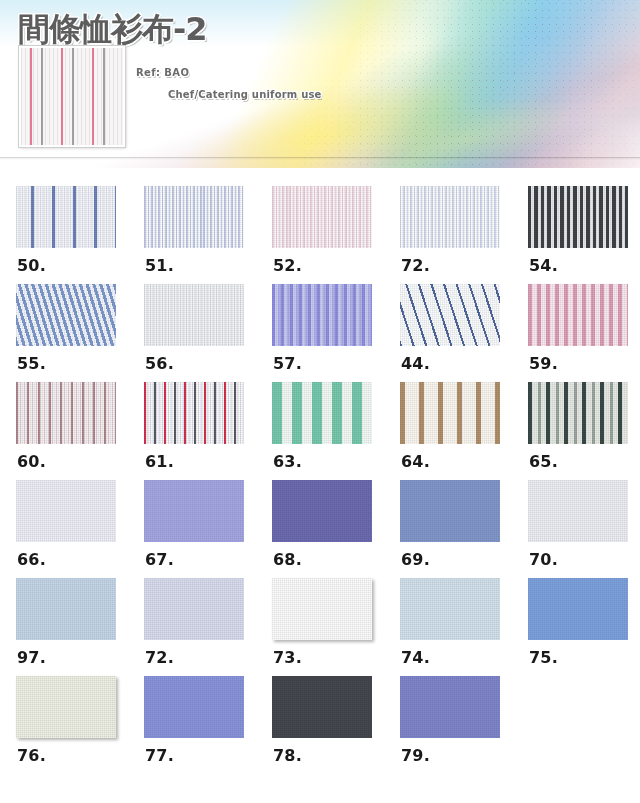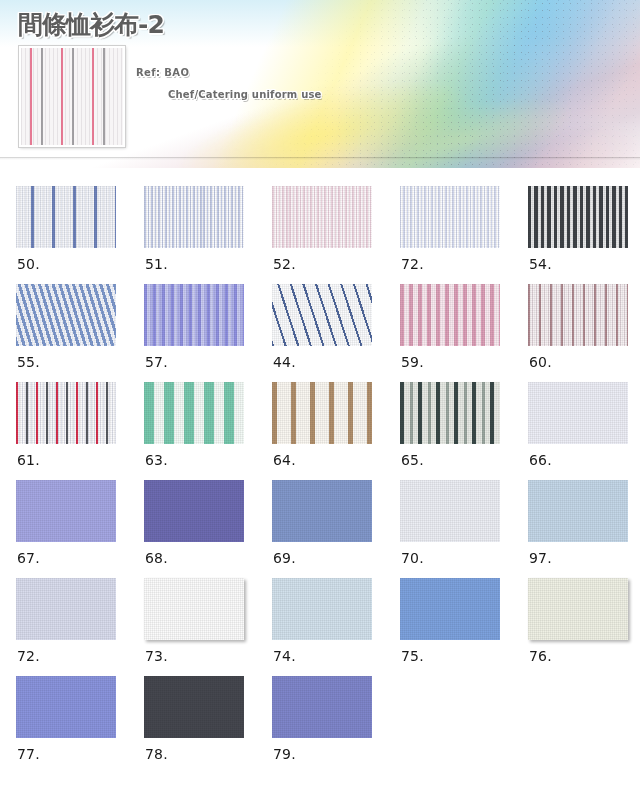--- a/index.html
+++ b/index.html
@@ -90,21 +90,21 @@
     height: 3px;
     background: linear-gradient(to bottom,
       rgba(0,0,0,0.22) 0%, rgba(0,0,0,0.05) 45%, rgba(255,255,255,0) 100%);
   }
 
   
   .banner-title {
     position: absolute;
     left: 18px; top: 8px;
     font-family: "DejaVu Sans", sans-serif;
-    font-size: 25px;
+    font-size: 32px;
     font-weight: bold;
     letter-spacing: -1px;
     color: #5d5d5d;
     text-shadow:
        1.5px 0 0 #fff, -1.5px 0 0 #fff, 0 1.5px 0 #fff, 0 -1.5px 0 #fff,
        1.2px 1.2px 0 #fff, -1.2px 1.2px 0 #fff, 1.2px -1.2px 0 #fff, -1.2px -1.2px 0 #fff,
        2px 2px 1px rgba(0,0,0,0.28);
     white-space: nowrap;
   }
 
@@ -171,22 +171,22 @@
     height: 62px;
     background-color: #ffffff;
     position: relative;
   }
   .sw.shadowed { box-shadow: 2px 2px 3px rgba(0,0,0,0.30); }
   .label {
     position: absolute;
     left: 1px;
     top: 70px;
     font-family: "DejaVu Sans", sans-serif;
-    font-size: 14px;
-    font-weight: normal;
+    font-size: 16px;
+    font-weight: bold;
     color: #1a1a1a;
     letter-spacing: 0.2px;
   }
 
   
   .weave::after {
     content: "";
     position: absolute; inset: 0;
     background-image:
       repeating-linear-gradient(to right, rgba(0,0,0,0.05) 0 1px, rgba(255,255,255,0) 1px 2px),
@@ -377,20 +377,24 @@
     </div>
     <div class="cell">
       <div class="sw weave p54" title="bold dark charcoal stripes on white"></div>
       <div class="label">54.</div>
     </div>
     <div class="cell">
       <div class="sw weave p55" title="diagonal blue stripes"></div>
       <div class="label">55.</div>
     </div>
     <div class="cell">
+      <div class="sw weave p56" title="near-white faint grey stripe"></div>
+      <div class="label">56.</div>
+    </div>
+    <div class="cell">
       <div class="sw weave p57" title="periwinkle vertical stripes"></div>
       <div class="label">57.</div>
     </div>
     <div class="cell">
       <div class="sw weave p58" title="widely spaced diagonal navy stripes"></div>
       <div class="label">44.</div>
     </div>
     <div class="cell">
       <div class="sw weave p59" title="pink rose vertical stripes"></div>
       <div class="label">59.</div>

